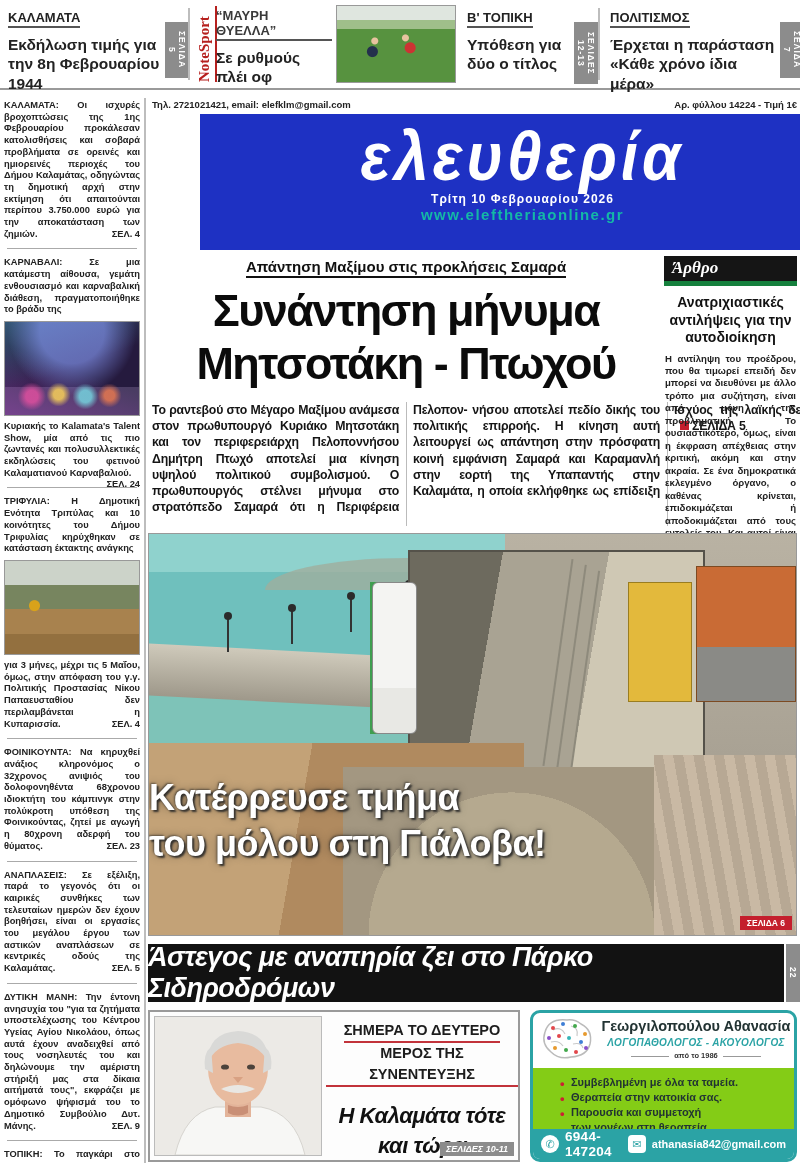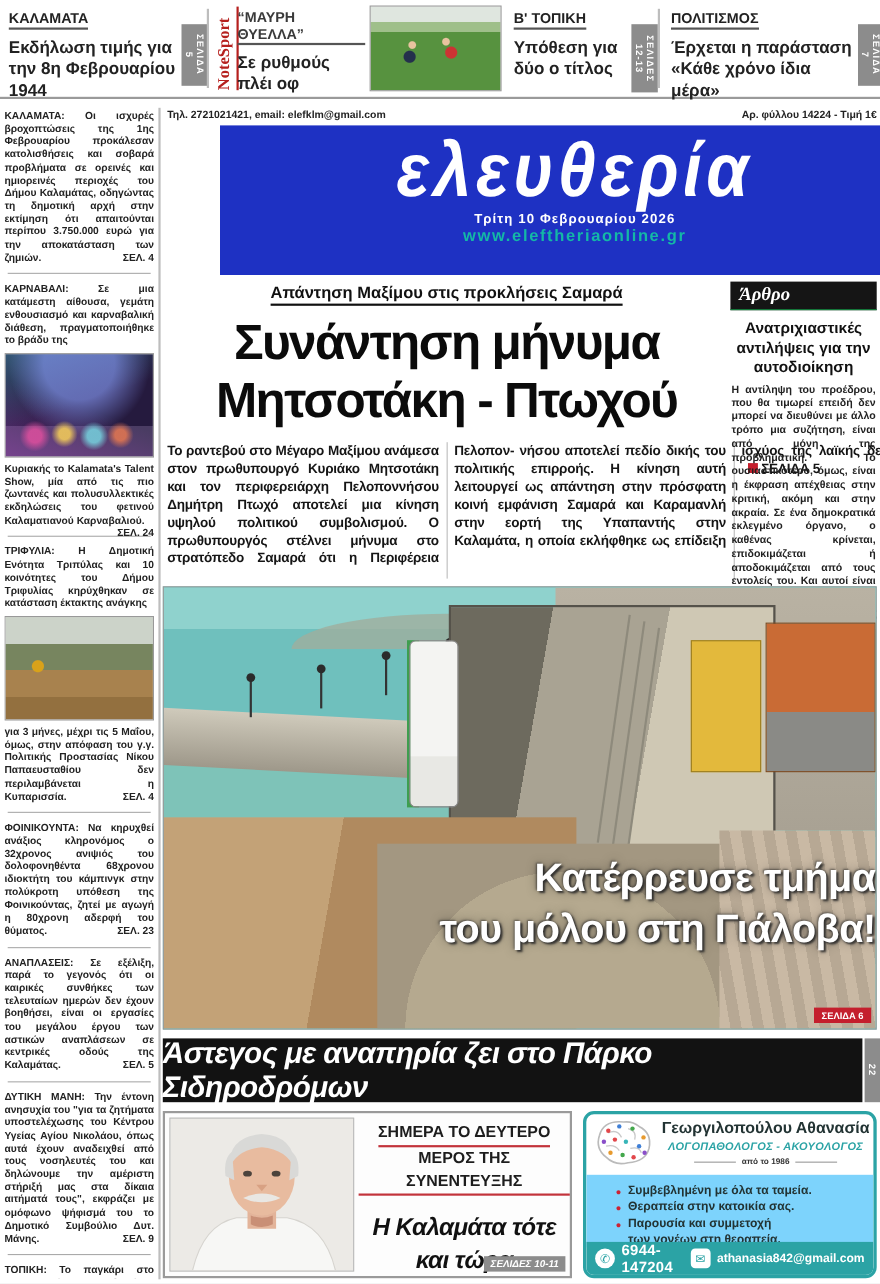--- a/index.html
+++ b/index.html
@@ -66,21 +66,21 @@
   #kicker span { font-size:15px; font-weight:800; border-bottom:2px solid #111; padding-bottom:1px; }
   #headline { position:absolute; left:146px; top:284px; width:520px; text-align:center;
     font-size:45px; font-weight:800; letter-spacing:-1.5px; line-height:1.18; color:#0b0b0b; }
   #lead-body { position:absolute; left:152px; top:402px; width:508px; height:124px;
     column-count:2; column-gap:14px; column-rule:1px solid #bbb;
     font-size:12.3px; font-weight:700; line-height:1.32; text-align:justify; letter-spacing:-0.2px; color:#151515; }
   .redsq { display:inline-block; width:9px; height:9px; background:#c41f2d; margin:0 3px 0 6px; }
   
   #arthro { position:absolute; left:664px; top:256px; width:133px; height:276px; }
   #arthro-header { background:#151515; color:#fff; font-family:"Liberation Serif", serif;
-    font-style:italic; font-weight:700; font-size:17px; padding:2px 8px 3px; border-bottom:1px solid #15803d; }
+    font-style:italic; font-weight:700; font-size:17px; padding:2px 8px 3px; border-bottom:5px solid #15803d; }
   #arthro-title { font-size:14px; font-weight:800; text-align:center; line-height:1.25; margin:8px 2px 6px; }
   #arthro-body { font-size:9.6px; font-weight:600; line-height:1.3; text-align:justify; color:#222; padding:0 1px; }
   #arthro-body::first-line { }
   #arthro-page { border-top:1.5px solid #777; margin-top:7px; padding-top:2px; text-align:right;
     font-size:9.5px; font-weight:800; font-style:italic; color:#333; }
   
   #main-photo { position:absolute; left:148px; top:533px; width:649px; height:403px; border:1px solid #999; overflow:hidden; background:#7cc7c2; }
   .mp { position:absolute; }
   #mp-sea { left:0; top:0; width:100%; height:52%; background:linear-gradient(#8fd2cd 0 18%, #6fc0bd 18% 70%, #7ec3b8 70% 100%); }
   #mp-headland { left:18%; top:6%; width:44%; height:8%; background:#9fae9d; border-radius:50% 50% 0 0 / 100% 100% 0 0; opacity:.8; }
@@ -90,21 +90,21 @@
   .lamp::before { content:""; position:absolute; left:-3px; top:-6px; width:8px; height:8px; border-radius:50%; background:#2b2b2b; }
   #mp-truckbox { left:40%; top:4%; width:46%; height:56%; background:linear-gradient(100deg, #6d6a5e 0 28%, #a9a393 28% 60%, #cfc8b4 60% 100%); border:2px solid #55524a; }
   #mp-truckcab { left:34.5%; top:12%; width:7%; height:38%; background:linear-gradient(#f4f4f2 0 70%, #e8e8e4 70% 100%); border:1px solid #888; border-radius:6px; }
   #mp-cabstripe { left:34.2%; top:12%; width:1.6%; height:38%; background:#3f9e4f; }
   #mp-ladder { left:63%; top:6%; width:2px; height:52%; background:#8e8a7c; box-shadow:14px 4px 0 #8e8a7c, 28px 8px 0 #8e8a7c; transform:rotate(8deg); }
   #mp-yellowtruck { left:74%; top:12%; width:10%; height:30%; background:#e3b93c; border:1px solid #9a7d20; }
   #mp-tarptruck { left:84.5%; top:8%; width:15.5%; height:34%; background:linear-gradient(#c96b35 0 60%, #8a8a86 60% 100%); border:1px solid #7c4a22; }
   #mp-mud { left:0; top:52%; width:58%; height:48%; background:linear-gradient(100deg, #c3a277 0 40%, #b08a5f 40% 100%); }
   #mp-gravel { left:30%; top:58%; width:52%; height:42%; background:radial-gradient(ellipse at 50% 100%, #b5a98f 0 60%, #a39781 60% 100%); }
   #mp-cobble { left:78%; top:55%; width:22%; height:45%; background:repeating-linear-gradient(80deg, #c9b9a4 0 10px, #b7a894 10px 20px); }
-  #mp-headline { left:0; right:0; top:60%; text-align:right; color:#fff; font-weight:800;
+  #mp-headline { left:0; right:0; top:60%; text-align:left; color:#fff; font-weight:800;
     font-size:36px; line-height:1.3; letter-spacing:-0.5px;
     text-shadow:2px 2px 2px rgba(40,40,40,.9), -1px -1px 2px rgba(40,40,40,.6), 0 0 10px rgba(0,0,0,.35); }
   #mp-badge { right:4px; bottom:5px; background:#c41f2d; color:#fff; font-size:8.5px; font-weight:700; padding:2px 7px; }
   
   #banner { position:absolute; left:148px; top:944px; width:636px; height:58px; background:#121212;
     color:#fff; display:flex; align-items:center; justify-content:center; }
   #banner span { font-size:27px; font-weight:800; font-style:italic; letter-spacing:-0.5px; }
   #banner-badge { position:absolute; left:786px; top:944px; height:58px; }
   
   #interview { position:absolute; left:148px; top:1010px; width:372px; height:152px; border:2px solid #9a9a9a; background:#fdfdfd; }
@@ -114,21 +114,21 @@
   #iv-title { font-size:22px; font-weight:700; font-style:italic; letter-spacing:-0.5px; margin-top:14px; line-height:1.35; color:#111; }
   #iv-badge { position:absolute; right:4px; bottom:4px; background:#8c8c8c; color:#fff; font-size:9px; font-weight:800; font-style:italic; padding:2px 6px; }
   
   #ad { position:absolute; left:530px; top:1010px; width:267px; height:152px; border:3px solid #2ba3a5; border-radius:10px; background:#fff; overflow:hidden; }
   #ad-top { position:relative; height:52px; }
   #ad-logo { position:absolute; left:6px; top:3px; }
   #ad-name { position:absolute; left:64px; top:5px; width:198px; text-align:center; font-size:14.5px; font-weight:800; color:#233; }
   #ad-sub { position:absolute; left:64px; top:24px; width:198px; text-align:center; font-size:10px; font-weight:800; font-style:italic; color:#2ba3a5; letter-spacing:0.3px; }
   #ad-since { position:absolute; left:64px; top:38px; width:198px; text-align:center; font-size:7.5px; font-weight:700; color:#333; }
   #ad-since::before, #ad-since::after { content:""; display:inline-block; width:38px; height:1px; background:#999; vertical-align:middle; margin:0 5px; }
-  #ad-mid { position:absolute; left:0; top:55px; width:100%; height:66px; background:#7dd3fc; padding:7px 10px 0 38px; }
+  #ad-mid { position:absolute; left:0; top:55px; width:100%; height:66px; background:#84cc16; padding:7px 10px 0 38px; }
   .ad-bullet { font-size:11px; font-weight:700; color:#233; line-height:1.35; position:relative; }
   .ad-bullet::before { content:"•"; color:#c23; position:absolute; left:-11px; font-size:13px; }
   .ad-bullet.cont::before { content:""; }
   #ad-bar { position:absolute; left:0; bottom:0; width:100%; height:30px; background:#2ba3a5; display:flex; align-items:center; gap:6px; padding:0 8px; }
   .ad-ic { width:18px; height:18px; background:#fff; color:#2ba3a5; border-radius:50%;
     display:inline-flex; align-items:center; justify-content:center; font-size:11px; flex:0 0 auto; }
   .ad-ic.sq { border-radius:4px; }
   #ad-phone { color:#fff; font-weight:800; font-size:13.5px; letter-spacing:0.3px; }
   #ad-mail { color:#fff; font-weight:700; font-size:11px; }
 </style>

